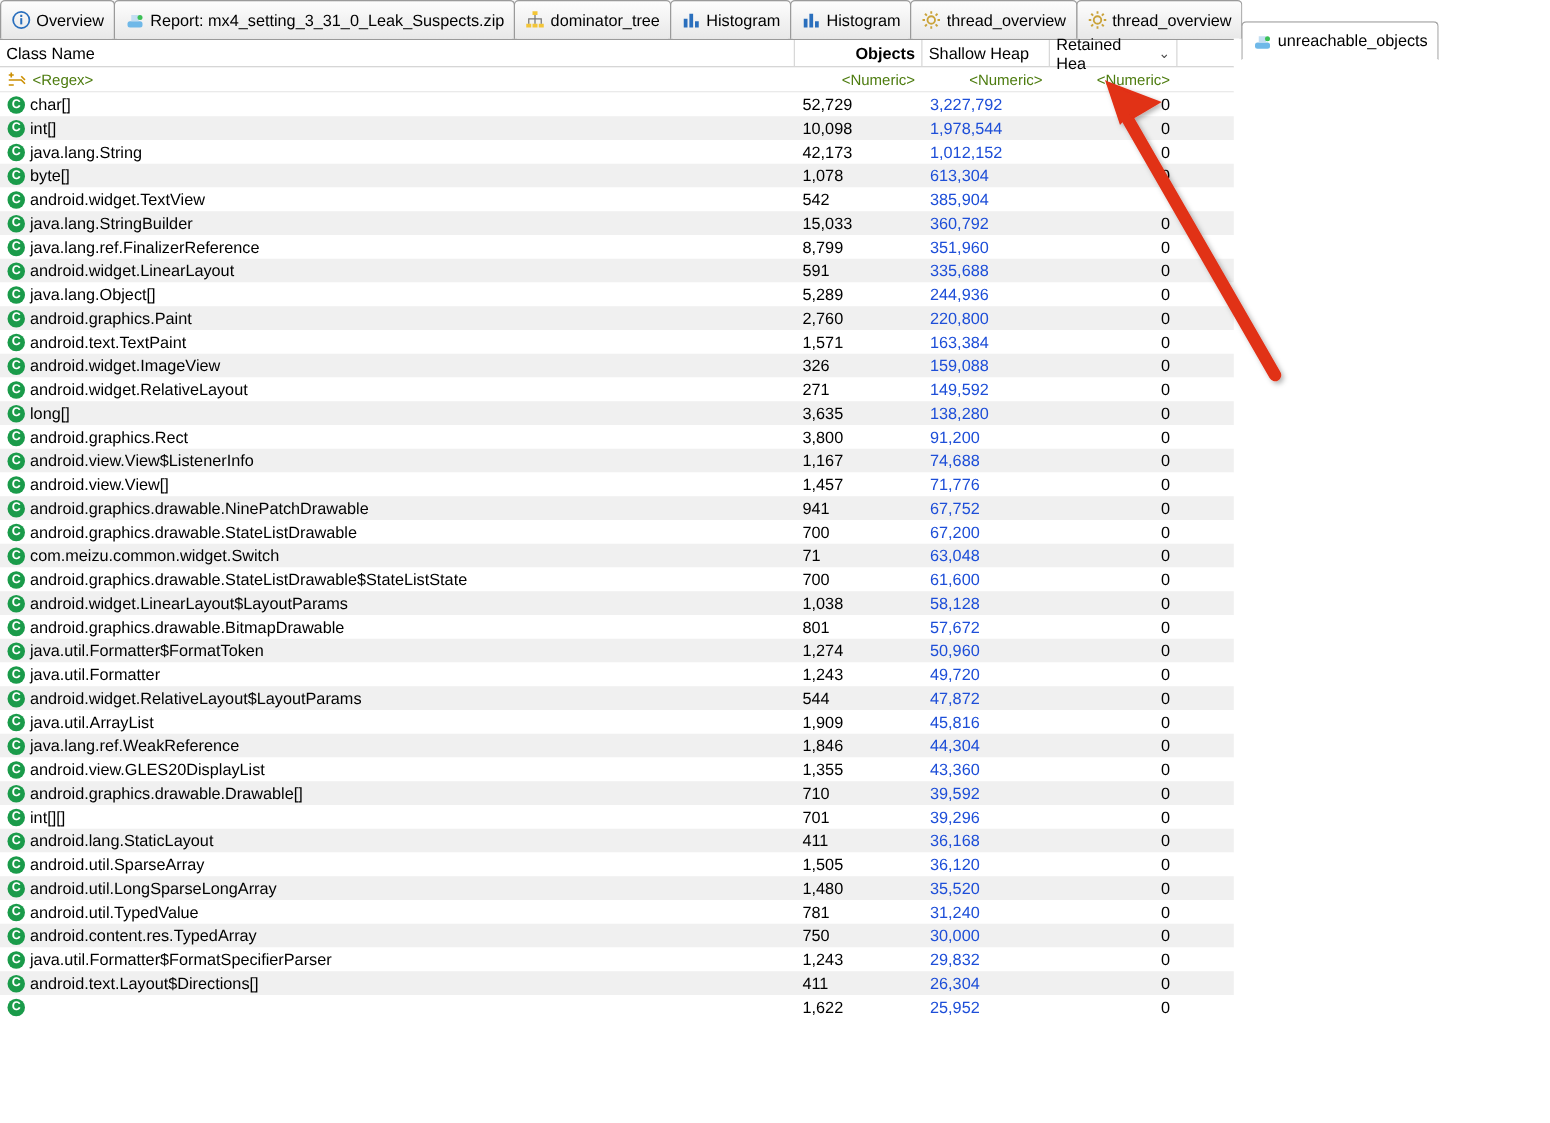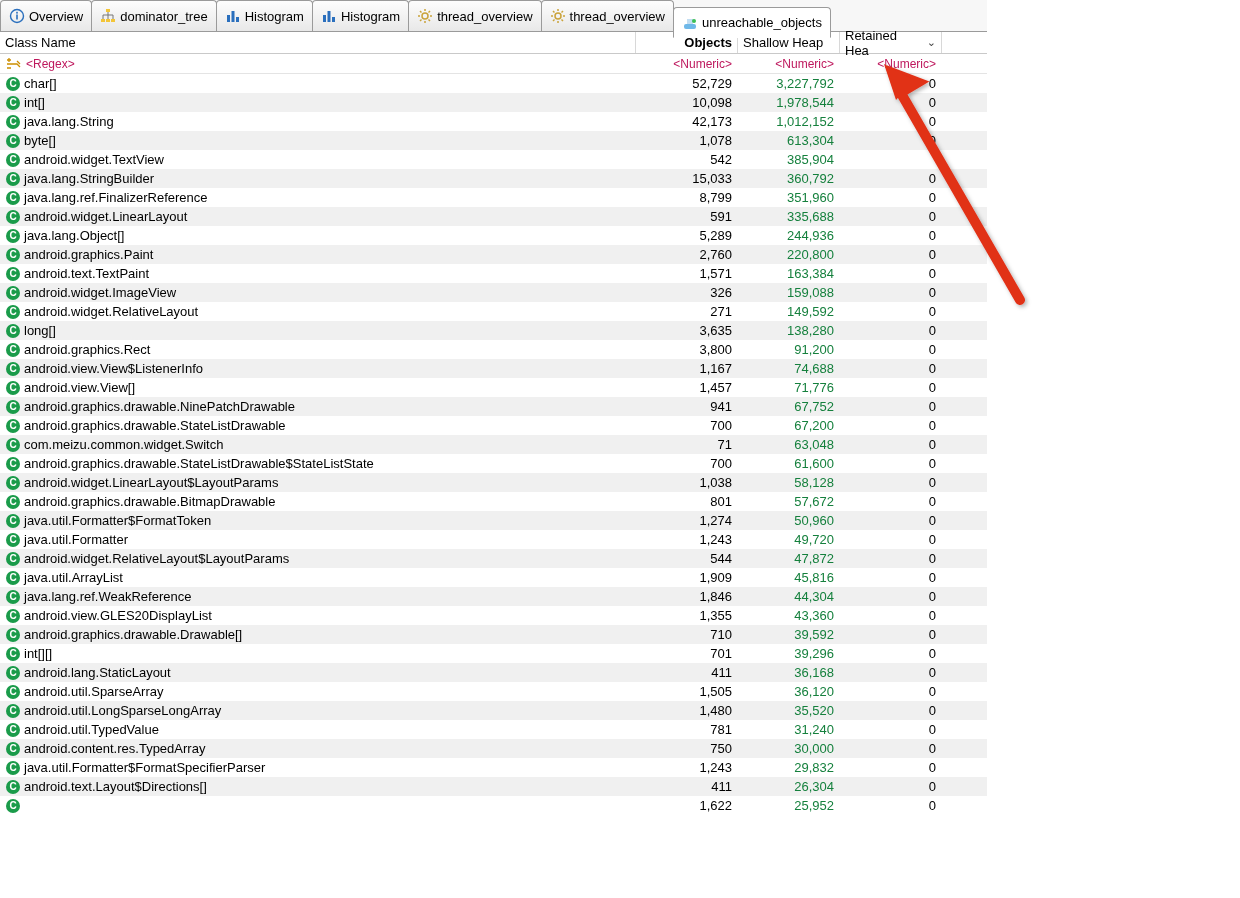--- a/index.html
+++ b/index.html
@@ -2,50 +2,50 @@
 <html><head>
 <meta charset="utf-8">
 <style>
   * { box-sizing: border-box; }
   html, body { margin:0; padding:0; font-family: Arial, Helvetica, sans-serif; font-size:13px; color:#000; background:#fff; }
   .root { width:987px; height:898px; position:relative; }
 
   
   .tabs { display:flex; border-bottom:1px solid #9a9a9a; height:32px; align-items:stretch; background:#f7f7f7; }
   .tab { display:flex; align-items:center; gap:4px; padding:0 8px; border:1px solid #9a9a9a; border-bottom:none; border-top-left-radius:4px; border-top-right-radius:4px; margin-right:-1px; background:linear-gradient(#fdfdfd,#e8e8e8); cursor:pointer; white-space:nowrap; }
-  .tab.active { background:#fff; border-bottom:1px solid #fff; position:relative; top:7px; }
+  .tab.active { background:#fff; border-bottom:1px solid #fff; position:relative; top:17px; }
   .tab .tab-label { }
   .tab-ico { display:inline-flex; width:16px; height:16px; align-items:center; justify-content:center; }
 
   
   .head { display:flex; height:22px; border-bottom:1px solid #c9c9c9; align-items:center; background:#fff; font-size:13px; }
   .head .hc { padding:0 5px; height:100%; display:flex; align-items:center; border-right:1px solid #d8d8d8; }
   .hc.class { flex:0 0 636px; }
   .hc.obj { flex:0 0 102px; justify-content:flex-end;font-weight:bold; }
   .hc.sh { flex:0 0 102px; }
   .hc.rh { flex:0 0 102px; justify-content:flex-end; position:relative; }
   .sort-ind { margin-left:4px; font-size:11px; color:#444; }
 
   
-  .filter { display:flex; height:20px; border-bottom:1px solid #e4e4e4; align-items:center; background:#fff; font-size:12px; color:#be185d; }
+  .filter { display:flex; height:20px; border-bottom:1px solid #e4e4e4; align-items:center; background:#fff; font-size:12px; color:#4d7c0f; }
   .filter .fc { padding:0 6px; display:flex; align-items:center; height:100%; }
   .filter .fc.class { flex:0 0 636px; gap:4px;}
   .filter .fc.obj { flex:0 0 102px; justify-content:flex-end; }
   .filter .fc.sh { flex:0 0 102px; justify-content:flex-end; }
   .filter .fc.rh { flex:0 0 102px; justify-content:flex-end; }
 
   
   .table { }
   .row { display:flex; height:19px; align-items:center; }
   .row:nth-child(odd) { background:#fff; }
   .row:nth-child(even) { background:#f0f0f0; }
   .cell { padding:0 6px; height:100%; display:flex; align-items:center; }
   .cell.class { flex:0 0 636px; gap:4px; color:#000; }
-  .cell.obj { flex:0 0 102px; justify-content:flex-end; color:#000;}
-  .cell.sh { flex:0 0 102px; justify-content:flex-end; color:#15803d;}
+  .cell.obj { flex:0 0 102px; color:#000;}
+  .cell.sh { flex:0 0 102px; color:#1d4ed8;}
   .cell.rh { flex:0 0 102px; justify-content:flex-end; color:#000;}
 
   .class-icon { width:14px; height:14px; border-radius:50%; background:#1a9b4a; color:#fff; font-size:10px; font-weight:bold; display:flex; align-items:center; justify-content:center; flex:0 0 14px; }
 
   
   .arrow { position:absolute; left:840px; top:60px; pointer-events:none; }
 
   
   .ico-svg { width:16px; height:16px; }
 </style>
@@ -56,20 +56,30 @@
 <div class="tabs" id="tabs">
       <div class="tab">
         <span class="tab-ico">
           <svg class="ico-svg" viewBox="0 0 16 16">
             <circle cx="8" cy="8" r="6.5" fill="none" stroke="#2a6fbd" stroke-width="1.4"></circle>
             <rect x="7.2" y="6.5" width="1.6" height="5" fill="#2a6fbd"></rect>
             <rect x="7.2" y="3.8" width="1.6" height="1.8" fill="#2a6fbd"></rect>
           </svg>
         </span>
         <span class="tab-label">Overview</span>
+      </div>
+      <div class="tab">
+        <span class="tab-ico">
+          <svg class="ico-svg" viewBox="0 0 16 16">
+            <rect x="2" y="9" width="12" height="5" rx="2" fill="#6fb8e8"></rect>
+            <rect x="5" y="4" width="6" height="5" fill="#c3def2"></rect>
+            <circle cx="12" cy="6" r="2" fill="#3bbf56"></circle>
+          </svg>
+        </span>
+        <span class="tab-label">Report: mx4_setting_3_31_0_Leak_Suspects.zip</span>
       </div>
       <div class="tab">
         <span class="tab-ico">
           <svg class="ico-svg" viewBox="0 0 16 16">
             <rect x="6" y="1" width="4" height="3" fill="#f3c537"></rect>
             <rect x="1" y="11" width="4" height="3" fill="#f3c537"></rect>
             <rect x="6" y="11" width="4" height="3" fill="#f3c537"></rect>
             <rect x="11" y="11" width="4" height="3" fill="#f3c537"></rect>
             <path d="M8 4 v3 M8 7 h-5 v4 M8 7 v4 M8 7 h5 v4" stroke="#777" fill="none"></path>
           </svg>

